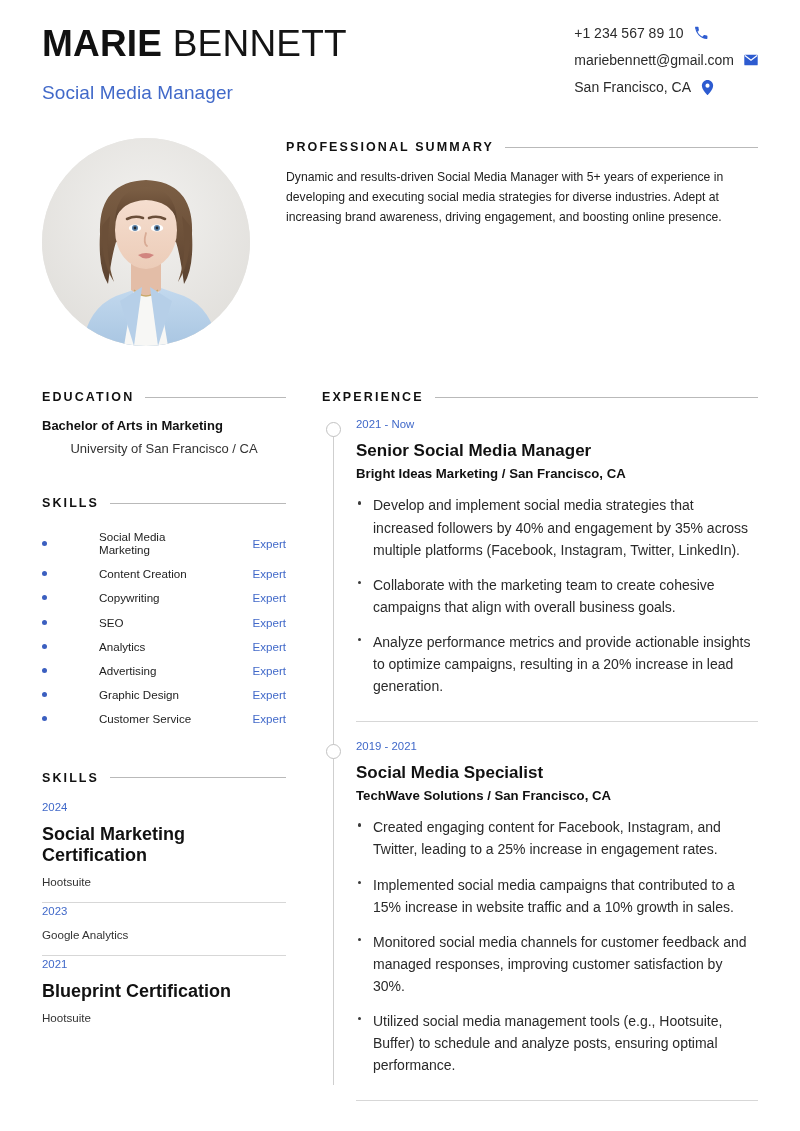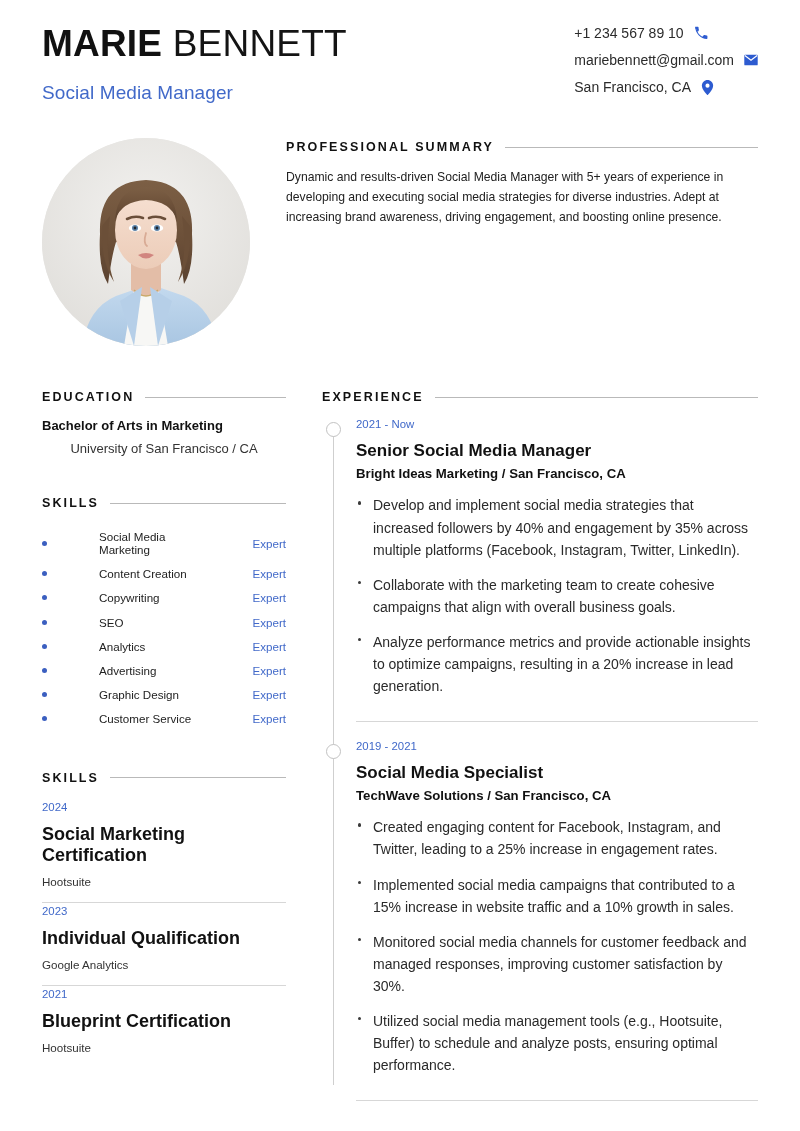--- a/index.html
+++ b/index.html
@@ -441,21 +441,20 @@
 
         <div class="course-item">
           <div class="course-year">2024</div>
           <div class="course-title">Social Marketing Certification</div>
           <div class="course-org">Hootsuite</div>
         </div>
         <div class="course-divider"></div>
 
         <div class="course-item">
           <div class="course-year">2023</div>
-          <div class="course-title">Individual Qualification</div>
           <div class="course-org">Google Analytics</div>
         </div>
         <div class="course-divider"></div>
 
         <div class="course-item">
           <div class="course-year">2021</div>
           <div class="course-title">Blueprint Certification</div>
           <div class="course-org">Hootsuite</div>
         </div>
       </div>

